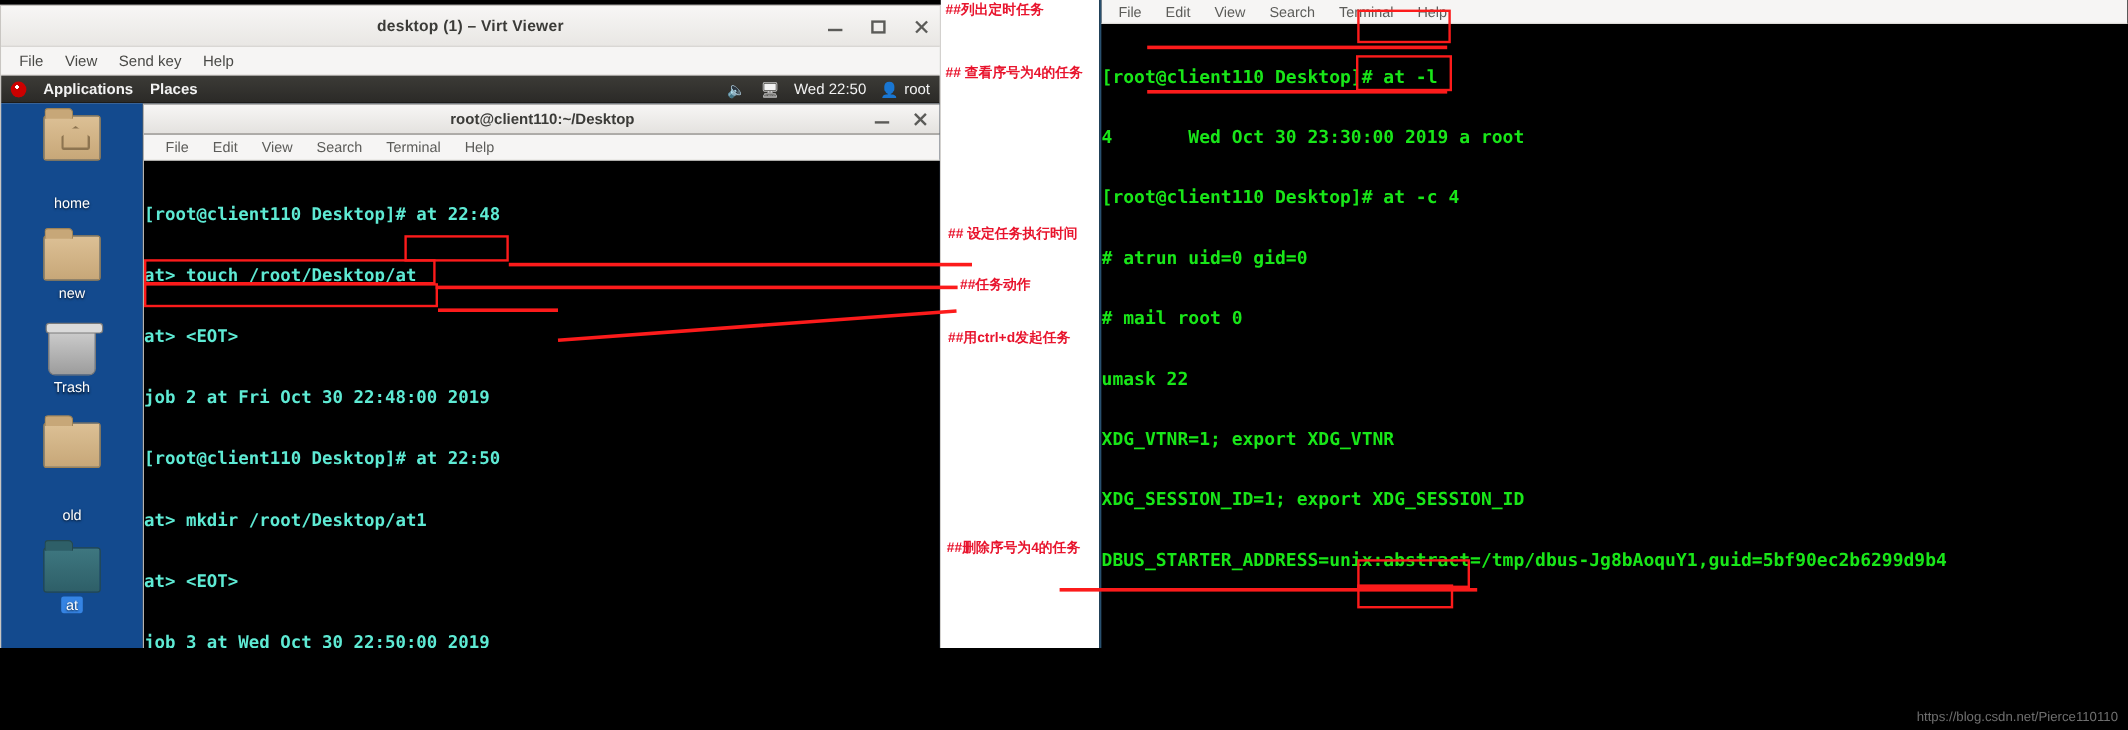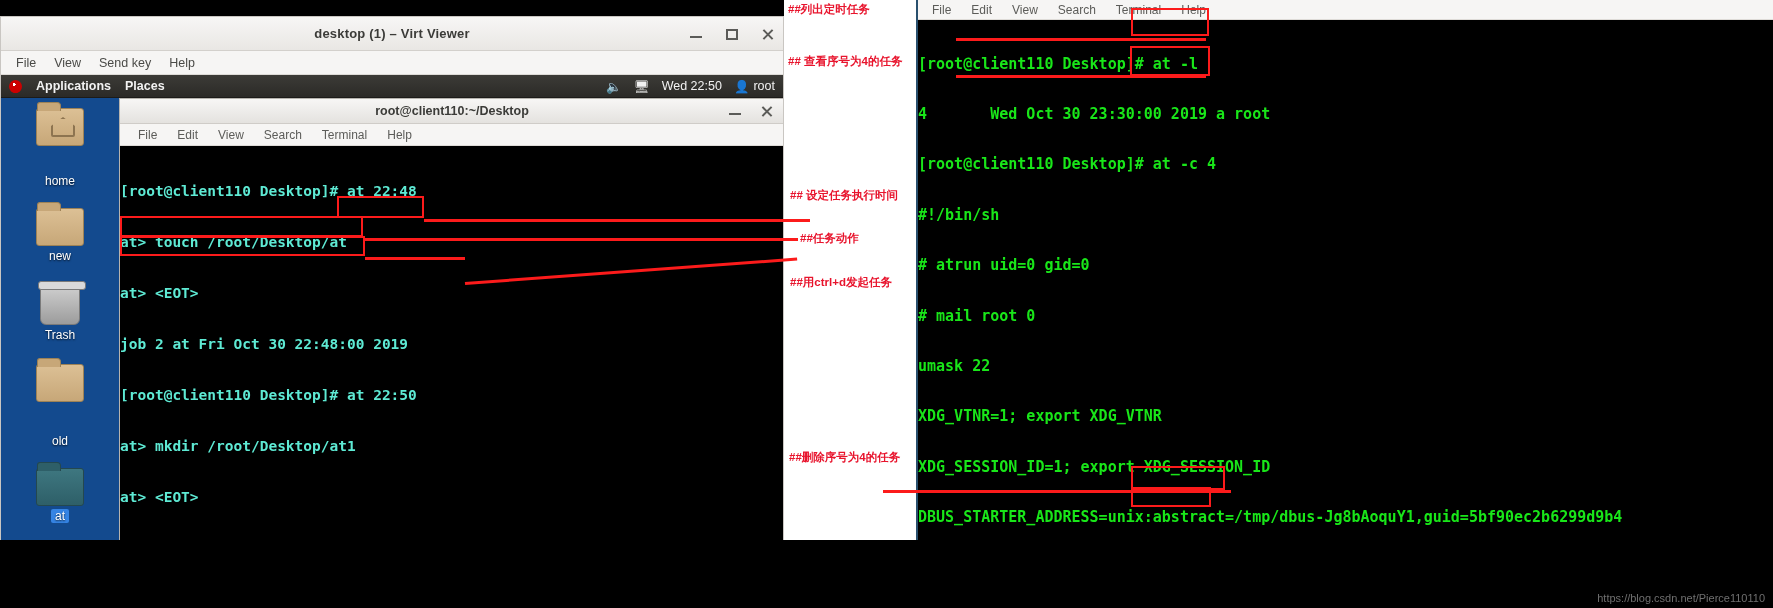--- a/index.html
+++ b/index.html
@@ -6,21 +6,21 @@
   html, body {
     width: 1773px; height: 608px;
     background: #000;
     font-family: "Liberation Sans", sans-serif;
     overflow: hidden;
   }
   #root { position: relative; width: 1773px; height: 608px; background: #000; }
 
   
   .virt-window {
-    position: absolute; left: 0; top: 16px; width: 784px; height: 540px;
+    position: absolute; left: 0; top: 4px; width: 784px; height: 540px;
     background: #f6f5f4;
     border: 1px solid #c9c6c2;
   }
   .virt-titlebar {
     position: relative; height: 34px;
     background: linear-gradient(#f7f6f5, #e9e7e4);
     border-bottom: 1px solid #d3d0cc;
     display: flex; align-items: center; justify-content: center;
   }
   .virt-title { font-size: 13px; color: #3b3b38; font-weight: bold; letter-spacing: .2px; }
@@ -266,21 +266,20 @@
       <div class="mi">Edit</div>
       <div class="mi">View</div>
       <div class="mi">Search</div>
       <div class="mi">Terminal</div>
       <div class="mi">Help</div>
     </div>
     <div class="rt-body">
       <div>[root@client110 Desktop]# at -l</div>
       <div>4       Wed Oct 30 23:30:00 2019 a root</div>
       <div>[root@client110 Desktop]# at -c 4</div>
-      <div>#!/bin/sh</div>
       <div># atrun uid=0 gid=0</div>
       <div># mail root 0</div>
       <div>umask 22</div>
       <div>XDG_VTNR=1; export XDG_VTNR</div>
       <div>XDG_SESSION_ID=1; export XDG_SESSION_ID</div>
       <div>DBUS_STARTER_ADDRESS=unix:abstract=/tmp/dbus-Jg8bAoquY1,guid=5bf90ec2b6299d9b4</div>
       
       
       
       

